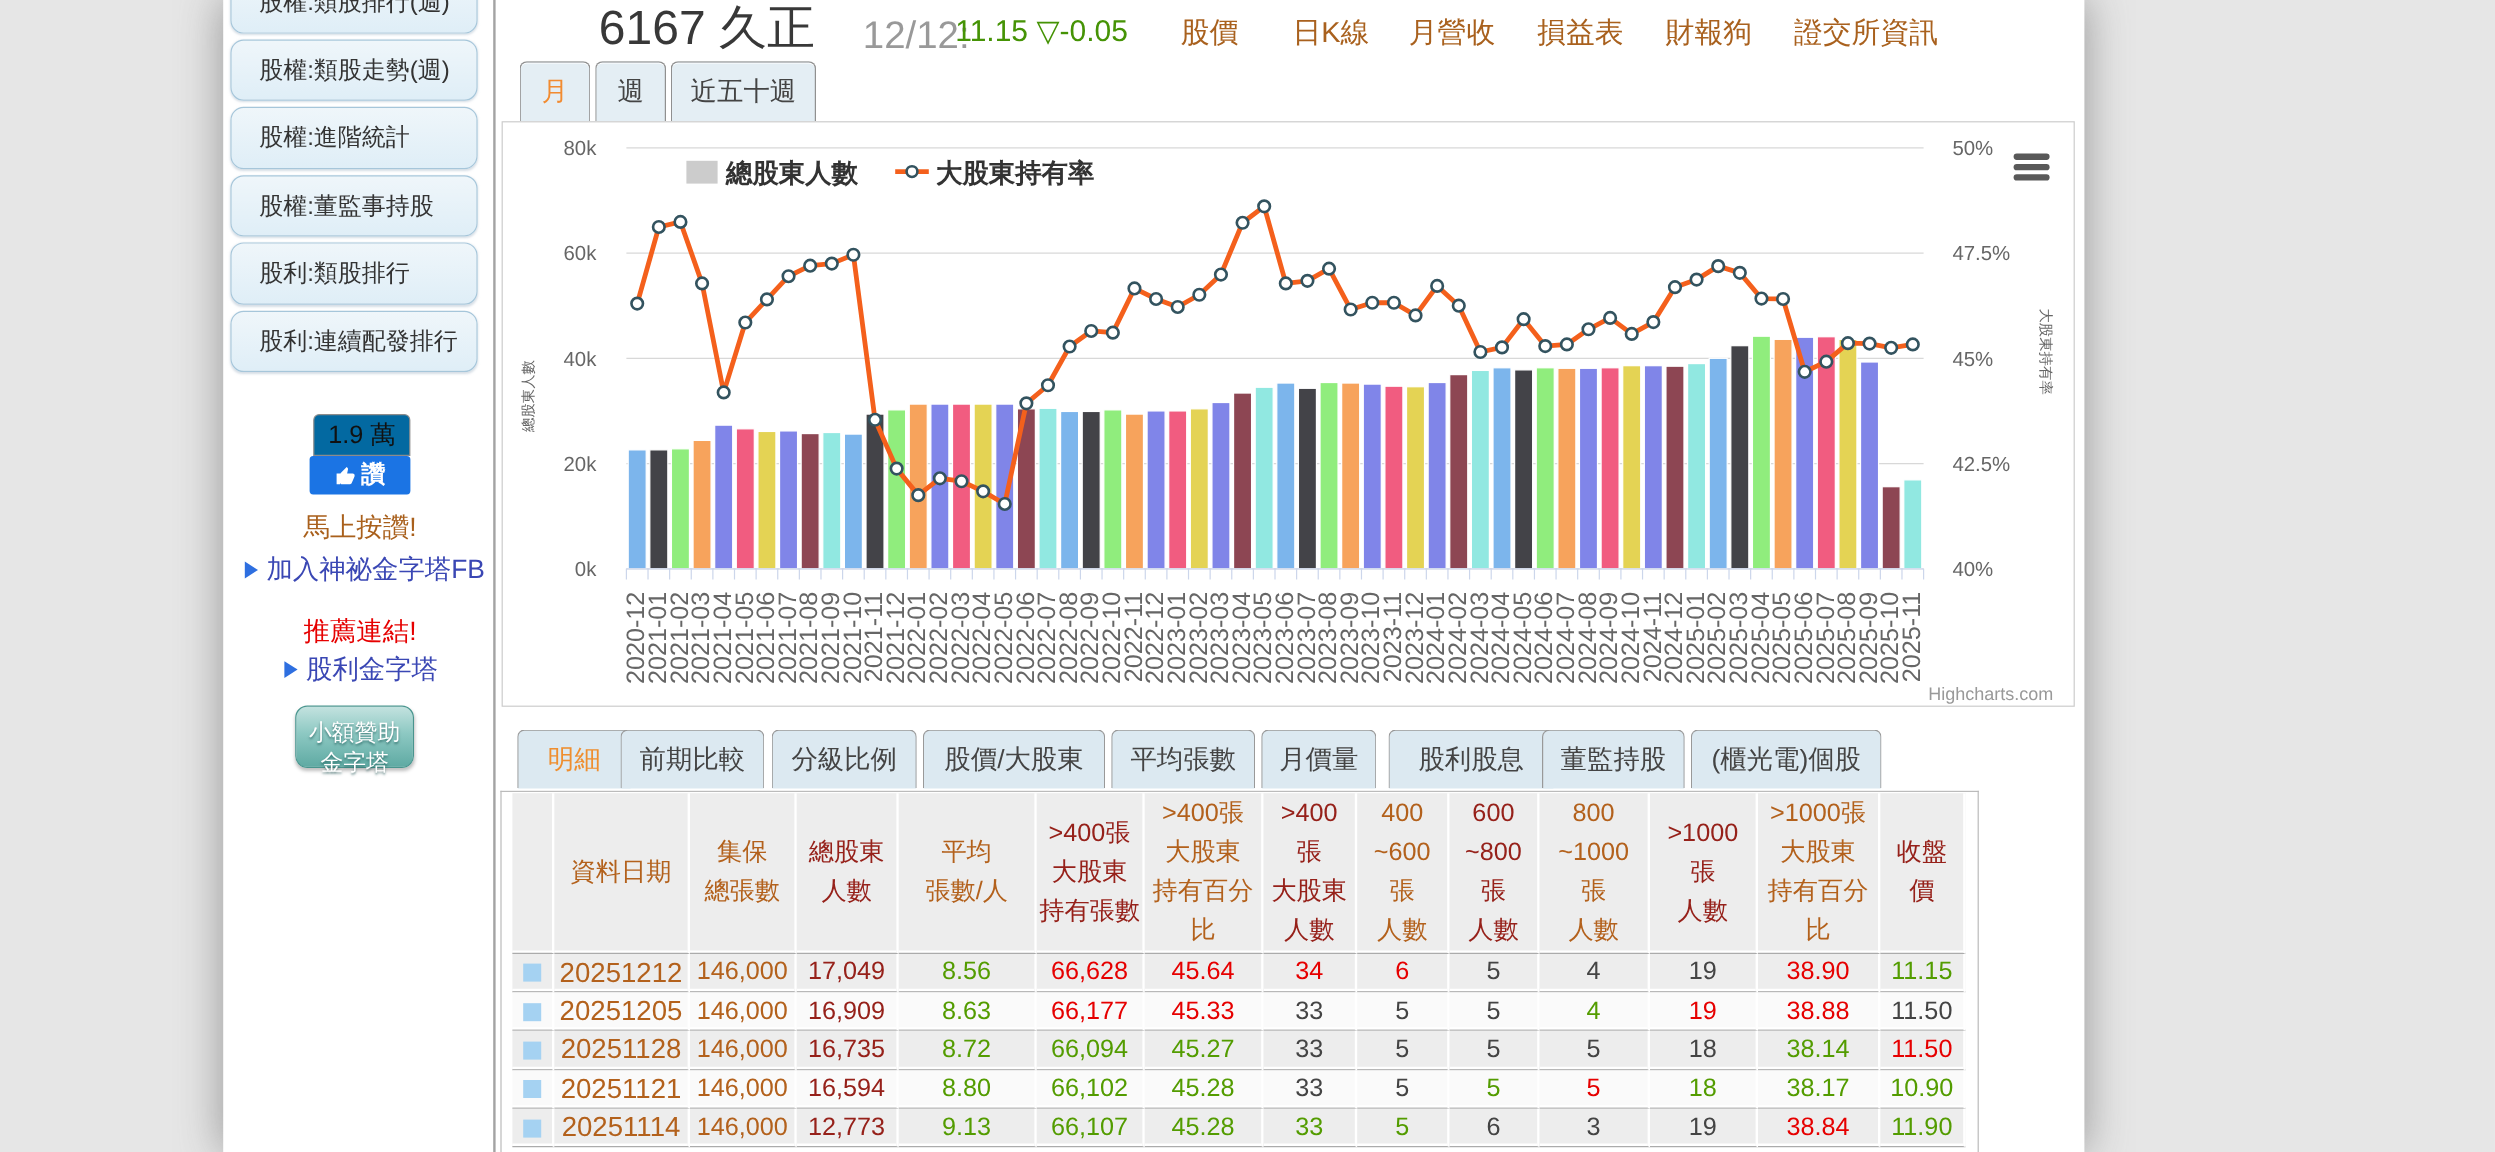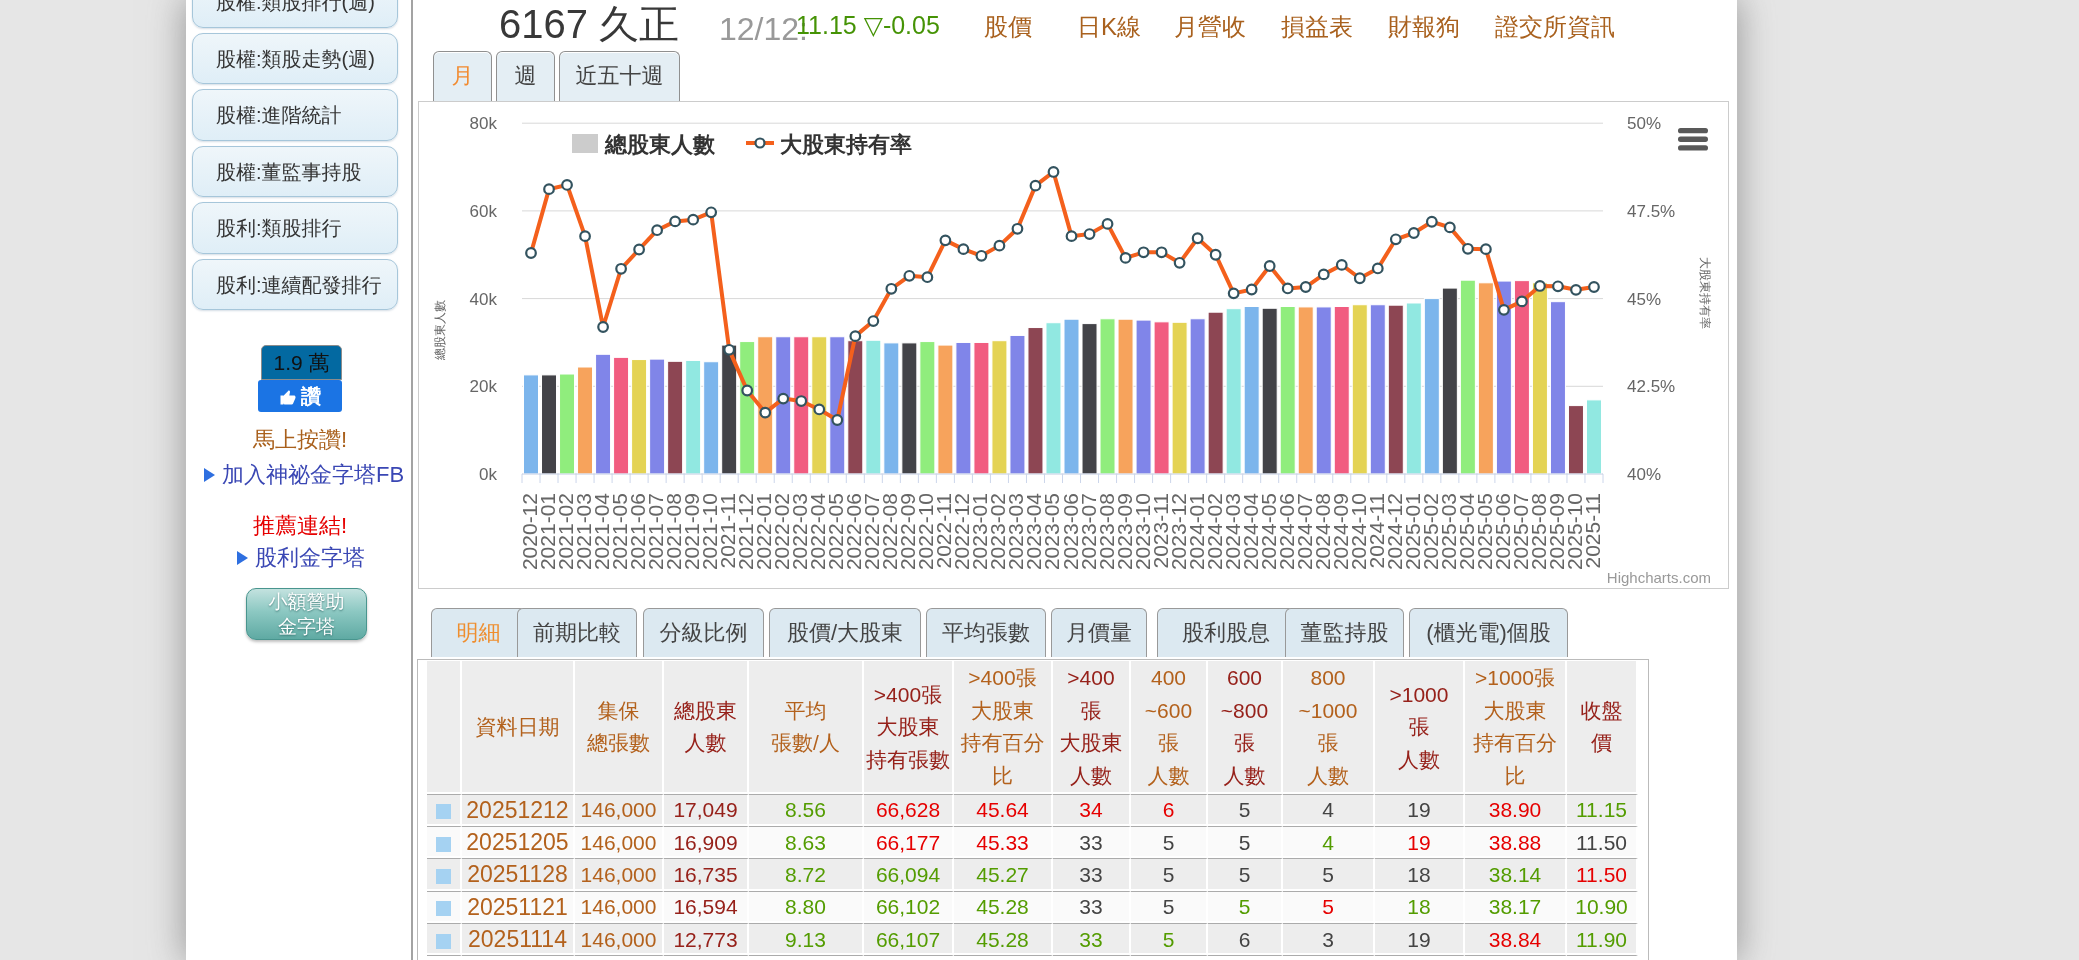--- a/index.html
+++ b/index.html
@@ -16,24 +16,24 @@
   text-align:center; line-height:33px; }
 #fblike { position:absolute; left:72px; top:380px; width:84px; height:32px; background:#1b74e4;
   border-radius:3px; color:#fff; font-size:20px; font-weight:bold; text-align:center; line-height:32px; }
 #fbmsg { position:absolute; left:0; top:425px; width:228px; text-align:center;
   font-size:22px; color:#a9601c; }
 .slink { position:absolute; font-size:22px; color:#3a47b4; }
 .tri { display:inline-block; width:0; height:0; border-left:11px solid #2e6fe0;
   border-top:7px solid transparent; border-bottom:7px solid transparent; margin-right:7px; }
 #reclbl { position:absolute; left:0; top:511px; width:228px; text-align:center;
   font-size:22px; color:#e60000; }
-#donate { position:absolute; left:60px; top:588px; width:121px; height:52px;
+#donate { position:absolute; left:60px; top:588px; width:99px; height:52px;
   background:linear-gradient(#c3e2df,#8cc8c2 45%,#5faaa3);
   border:1px solid #49958e; border-radius:10px;
-  color:#fff; font-size:19px; text-align:center; line-height:25px; padding-top:0;
+  color:#fff; font-size:19px; text-align:center; line-height:25px; padding-top:10px;
   text-shadow:0 1px 2px rgba(0,60,60,.55); box-shadow:0 2px 3px rgba(0,0,0,.25); }
 
 #title { position:absolute; left:313px; top:3px; font-size:40px; line-height:43px; color:#383838; }
 #date { position:absolute; left:533px; top:11px; font-size:32px; color:#999; }
 #price { position:absolute; left:610px; top:11px; font-size:25px; color:#459305; }
 .nav { position:absolute; top:11px; font-size:24px; color:#a9611e; }
 
 .ctab { position:absolute; top:51px; height:50px; background:#e4eef4; border:1px solid #909090;
   border-bottom:none; border-radius:6px 6px 0 0; text-align:center; line-height:48px;
   font-size:22px; color:#444; box-shadow:inset 0 1px 0 #fff; }

